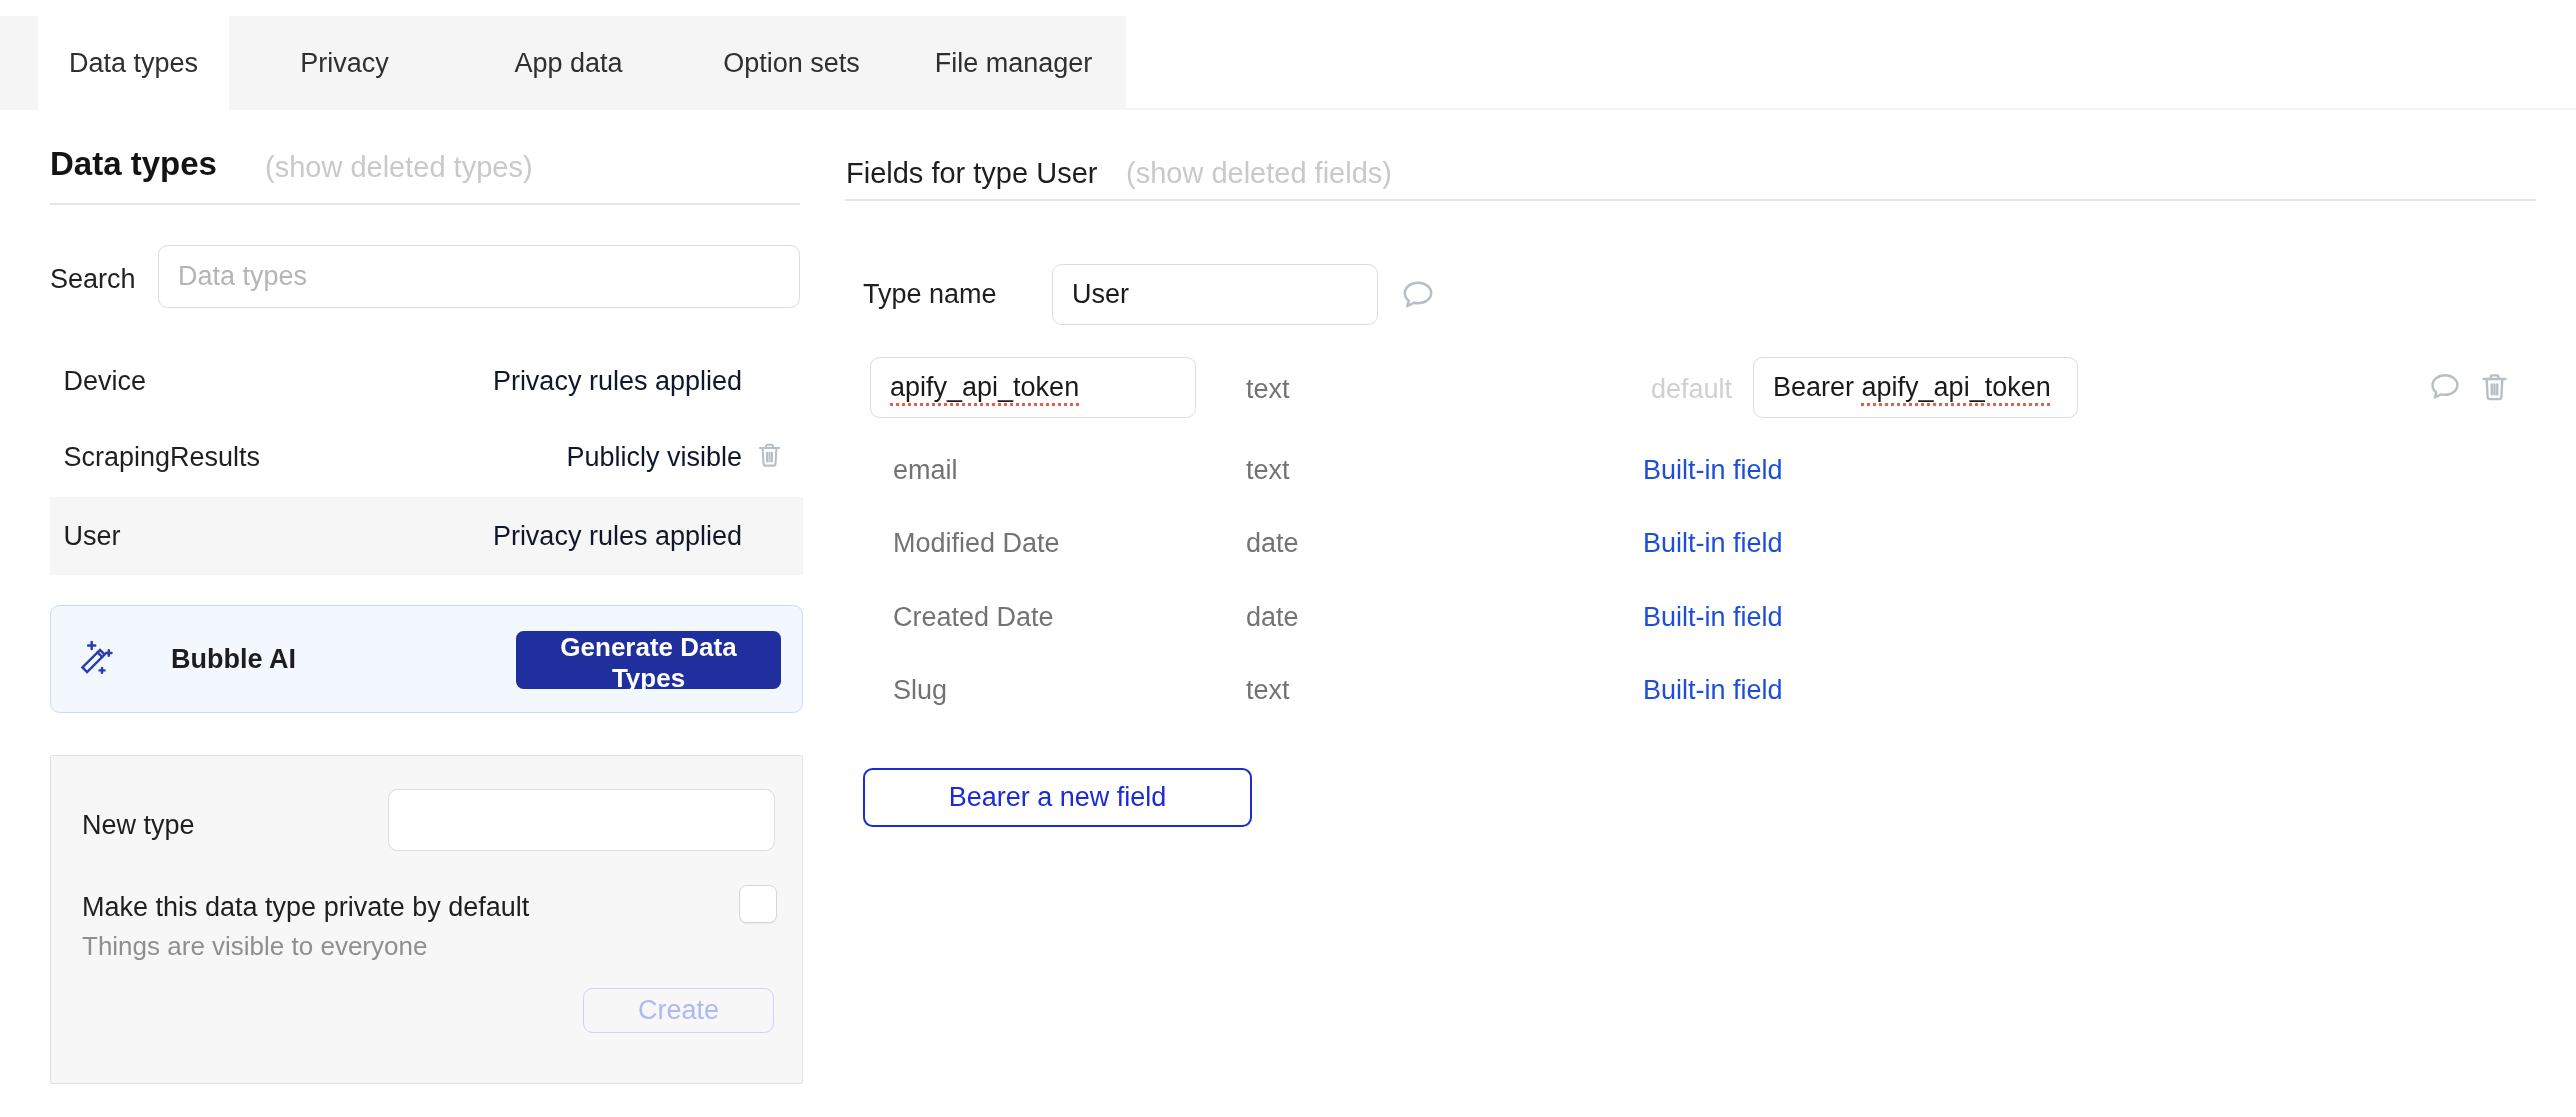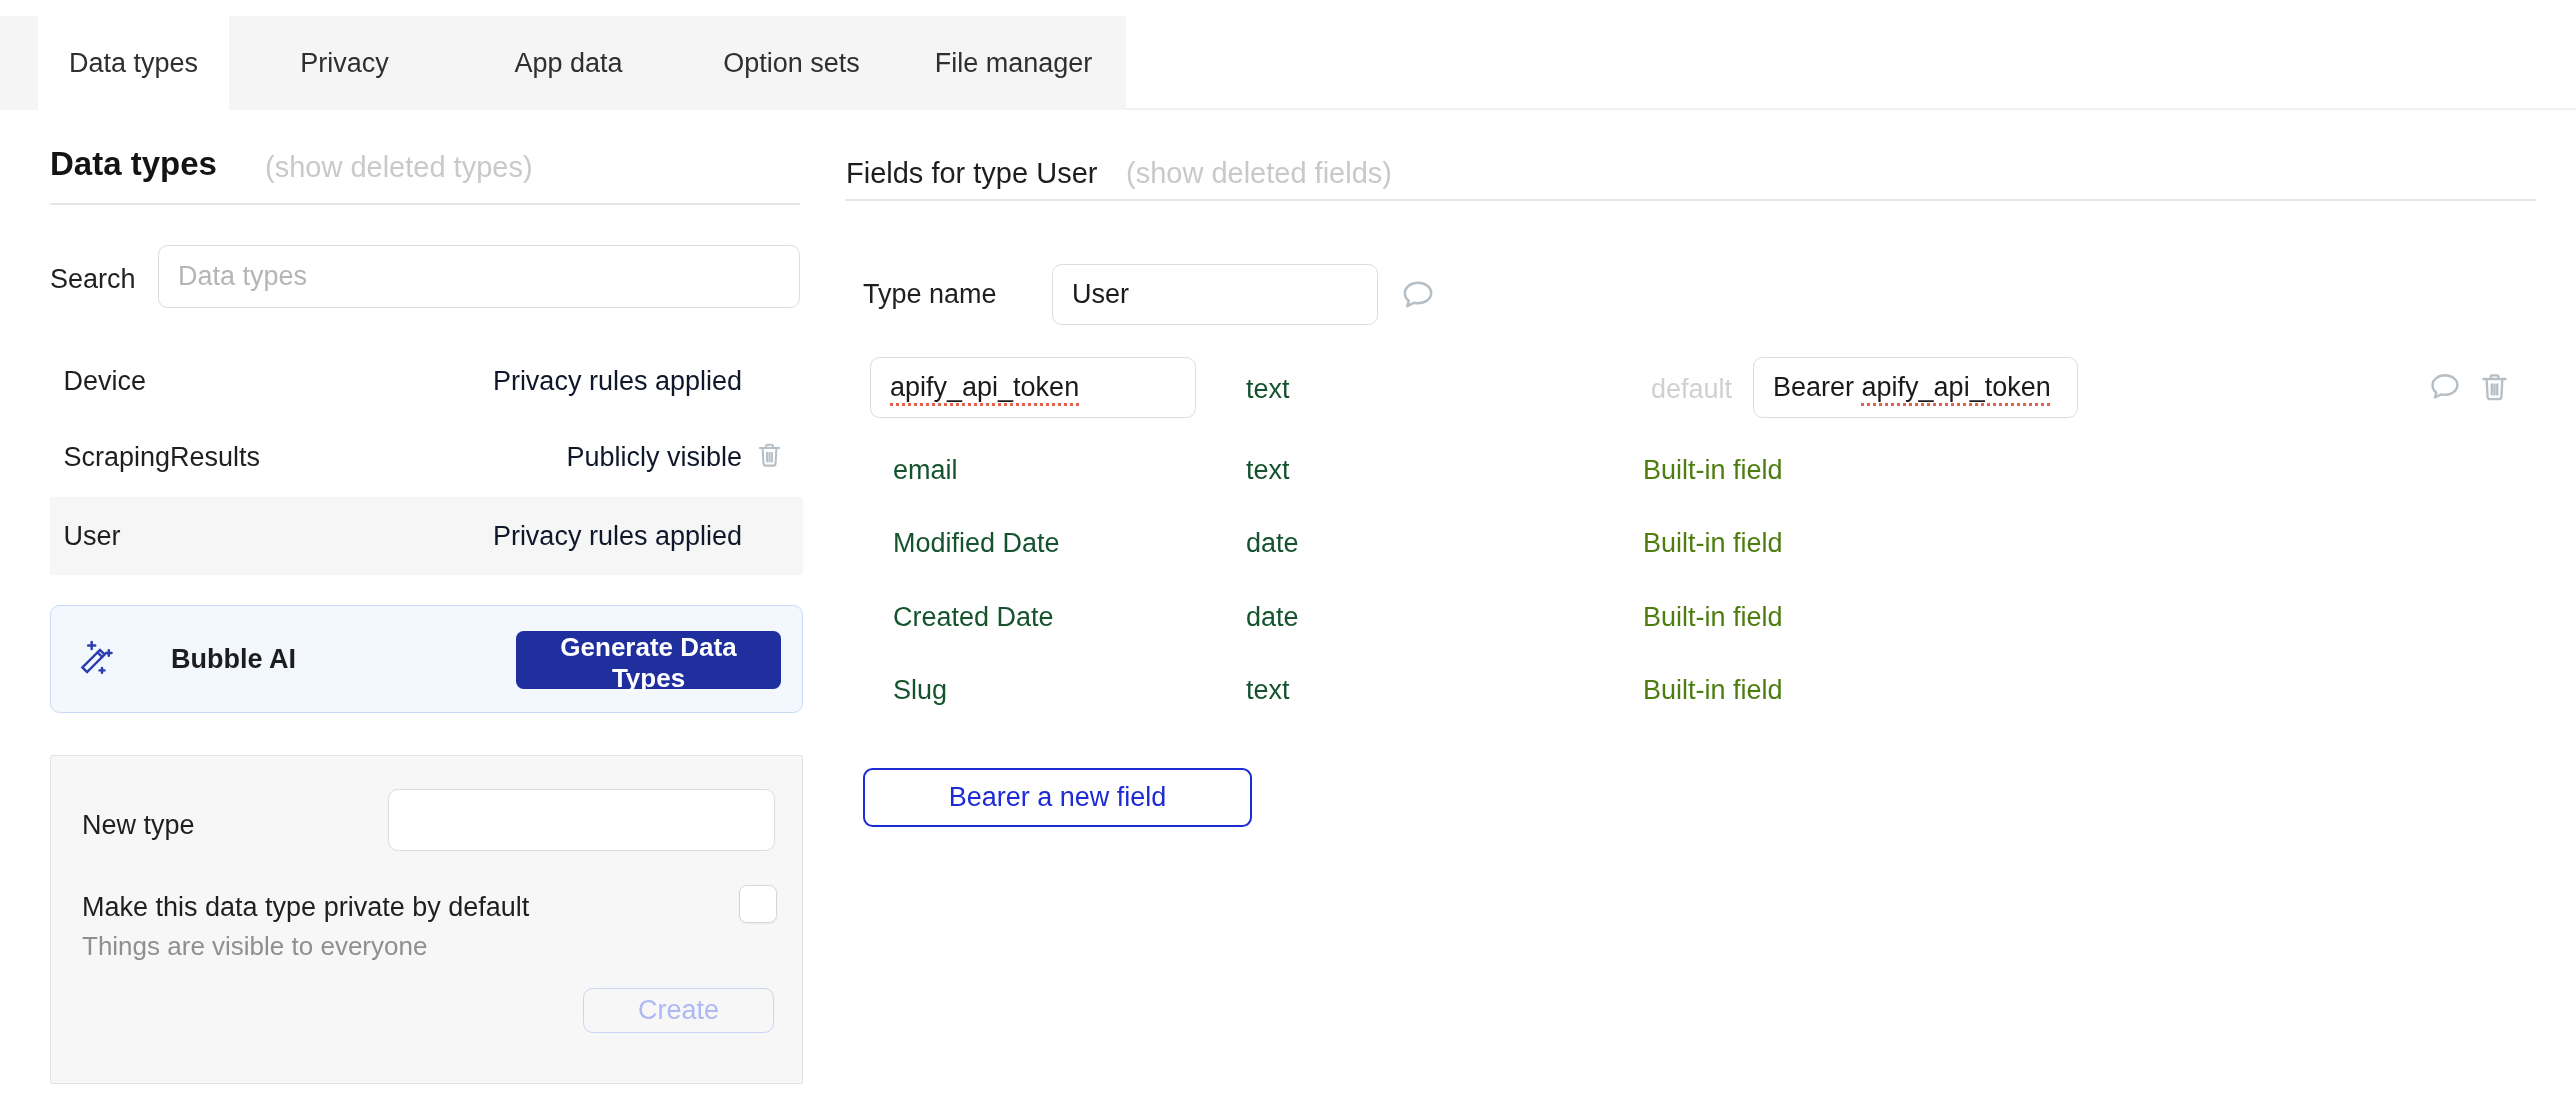--- a/index.html
+++ b/index.html
@@ -55,22 +55,22 @@
   
   .new-box{left:50px;top:755px;width:753px;height:329px;box-sizing:border-box;
            background:#f7f7f7;border:1.9px solid #e2e2e2;border-radius:1.9px;}
   .checkbox{position:absolute;box-sizing:border-box;background:#ffffff;border:1.9px solid #d6d6d6;
             border-radius:7.7px;box-shadow:0 1px 1.9px rgba(0,0,0,0.06);cursor:pointer;}
   .hint{font-size:26px;color:#8f8f8f;}
   .btn-disabled{position:absolute;box-sizing:border-box;background:transparent;border:1.9px solid #ccd3f8;
                 border-radius:9.6px;color:#aeb8f2;font-family:inherit;font-size:27px;cursor:default;}
 
   
-  .cell-type{font-size:27px;color:#14532d;}
-  .cell-note{font-size:27px;color:#4d7c0f;}
+  .cell-type{font-size:27px;color:#737373;}
+  .cell-note{font-size:27px;color:#1d4ed8;}
   .default-label{font-size:27px;color:#d0d0d0;text-align:right;}
   .btn-outline{position:absolute;box-sizing:border-box;background:#ffffff;border:2.9px solid #1c2bd4;
                border-radius:9.6px;color:#1c2bd4;font-family:inherit;font-size:27px;cursor:pointer;}
   .vcenter{display:flex;align-items:center;}
 </style>
 </head>
 <body>
 
 <div class="abs hairline-full"></div>
 <div class="abs tabbar">

